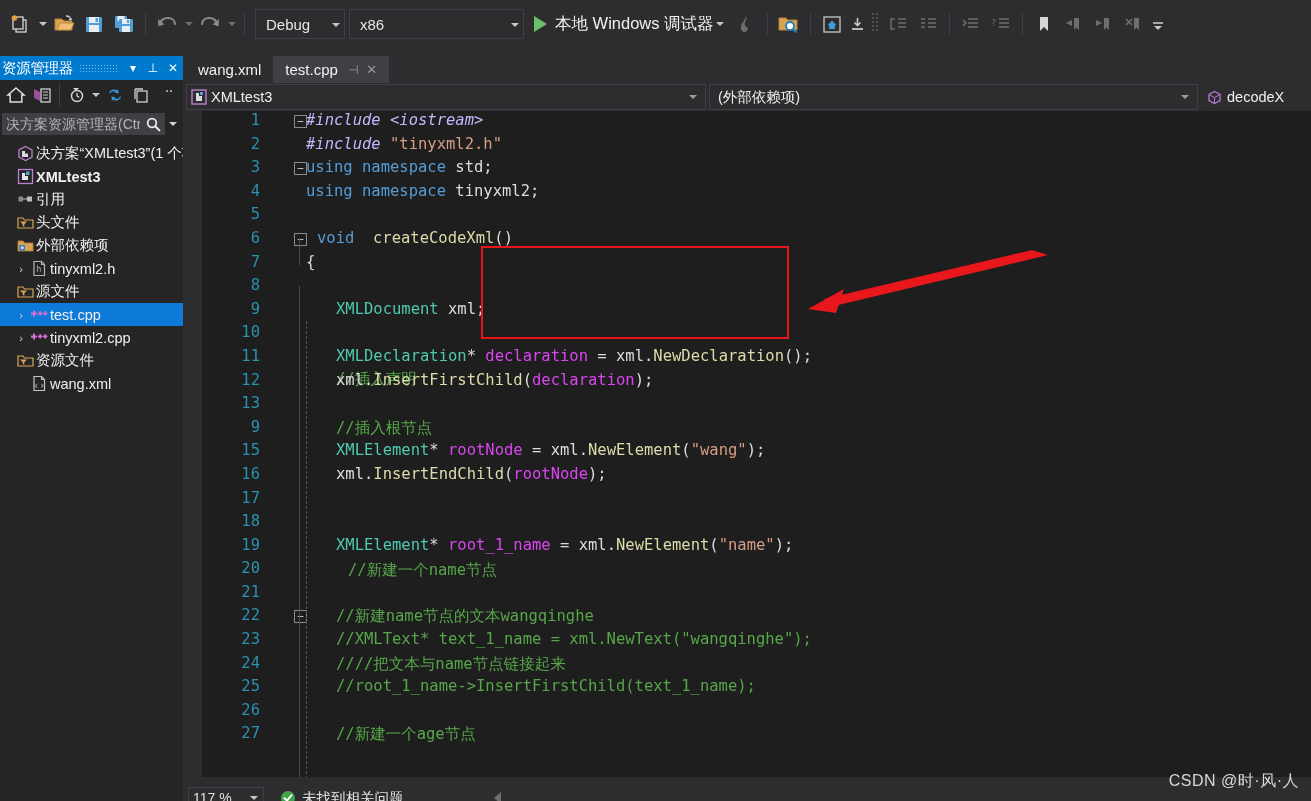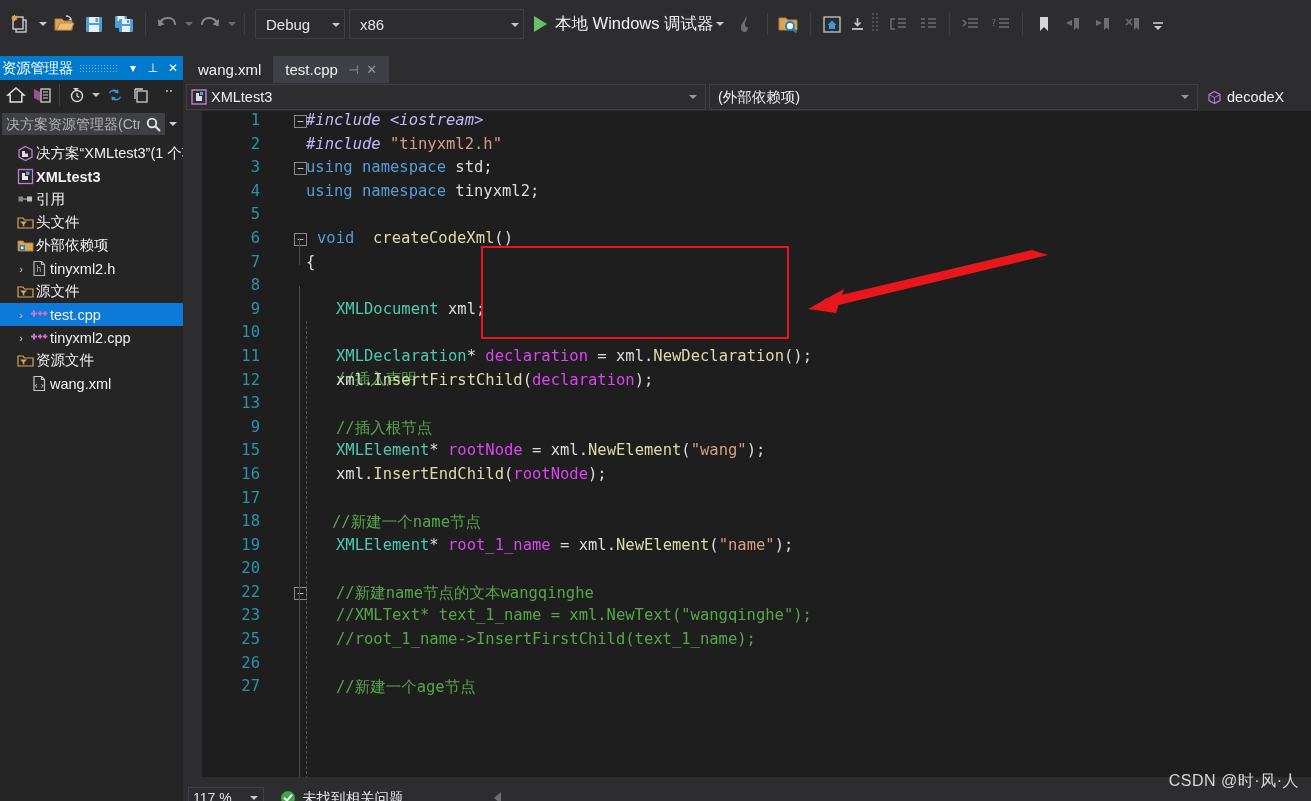--- a/index.html
+++ b/index.html
@@ -644,25 +644,27 @@
           <div class="codeline"><span class="lnum">8</span><span class="ctext" style="left: 120px;"></span></div>
           <div class="codeline"><span class="lnum">9</span><span class="ctext" style="left: 150px;"><span class="typ">XMLDocument</span><span class="pln"> xml;</span></span></div>
           <div class="codeline"><span class="lnum">10</span><span class="ctext" style="left: 150px; margin-top: 46px;"><span class="cmt">//插入声明</span></span></div>
           <div class="codeline"><span class="lnum">11</span><span class="ctext" style="left: 150px;"><span class="typ">XMLDeclaration</span><span class="pln">* </span><span class="var">declaration</span><span class="pln"> = xml.</span><span class="fn">NewDeclaration</span><span class="pln">();</span></span></div>
           <div class="codeline"><span class="lnum">12</span><span class="ctext" style="left: 150px;"><span class="pln">xml.</span><span class="fn">InsertFirstChild</span><span class="pln">(</span><span class="var">declaration</span><span class="pln">);</span></span></div>
           <div class="codeline"><span class="lnum">13</span><span class="ctext" style="left: 150px;"></span></div>
           <div class="codeline"><span class="lnum">9</span><span class="ctext" style="left: 150px;"><span class="cmt">//插入根节点</span></span></div>
           <div class="codeline"><span class="lnum">15</span><span class="ctext" style="left: 150px;"><span class="typ">XMLElement</span><span class="pln">* </span><span class="var">rootNode</span><span class="pln"> = xml.</span><span class="fn">NewElement</span><span class="pln">(</span><span class="str">"wang"</span><span class="pln">);</span></span></div>
           <div class="codeline"><span class="lnum">16</span><span class="ctext" style="left: 150px;"><span class="pln">xml.</span><span class="fn">InsertEndChild</span><span class="pln">(</span><span class="var">rootNode</span><span class="pln">);</span></span></div>
           <div class="codeline"><span class="lnum">17</span><span class="ctext" style="left: 150px;"></span></div>
-          <div class="codeline"><span class="lnum">18</span><span class="ctext" style="left: 146px;"><span class="cmt">//新建一个name节点</span></span></div>
+          <div class="codeline"><span class="lnum">18</span><span class="ctext" style="left: 162px; margin-top: 48px;"><span class="cmt">//新建一个name节点</span></span></div>
           <div class="codeline"><span class="lnum">19</span><span class="ctext" style="left: 150px;"><span class="typ">XMLElement</span><span class="pln">* </span><span class="var">root_1_name</span><span class="pln"> = xml.</span><span class="fn">NewElement</span><span class="pln">(</span><span class="str">"name"</span><span class="pln">);</span></span></div>
           <div class="codeline"><span class="lnum">20</span><span class="ctext" style="left: 150px;"></span></div>
+          <div class="codeline"><span class="lnum">21</span><span class="ctext" style="left: 150px;"></span></div>
           <div class="codeline"><span class="lnum">22</span><span class="fold">−</span><span class="ctext" style="left: 150px;"><span class="cmt">//新建name节点的文本wangqinghe</span></span></div>
           <div class="codeline"><span class="lnum">23</span><span class="ctext" style="left: 150px;"><span class="cmt">//XMLText* text_1_name = xml.NewText("wangqinghe");</span></span></div>
+          <div class="codeline"><span class="lnum">24</span><span class="ctext" style="left: 150px;"><span class="cmt">////把文本与name节点链接起来</span></span></div>
           <div class="codeline"><span class="lnum">25</span><span class="ctext" style="left: 150px;"><span class="cmt">//root_1_name-&gt;InsertFirstChild(text_1_name);</span></span></div>
           <div class="codeline"><span class="lnum">26</span><span class="ctext" style="left: 150px;"></span></div>
           <div class="codeline"><span class="lnum">27</span><span class="ctext" style="left: 150px;"><span class="cmt">//新建一个age节点</span></span></div>
         </div>
 
       <div class="vguide" style="left:113px; top:127px; height:27px;"></div>
       <div class="vguide" style="left:113px; top:175px; height:27px;"></div>
       <div class="vguide dash" style="left:120px; top:210px; height:468px;"></div>
       <div class="vguide" style="left:113px; top:198px; height:480px;"></div>
       <div class="vguide dash" style="left:113px; top:222px; height:0px;"></div>

